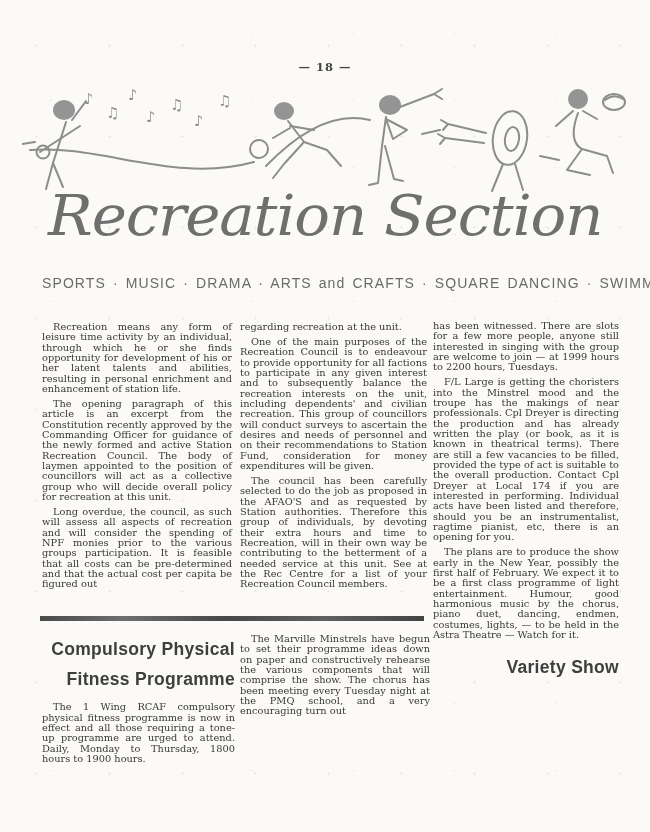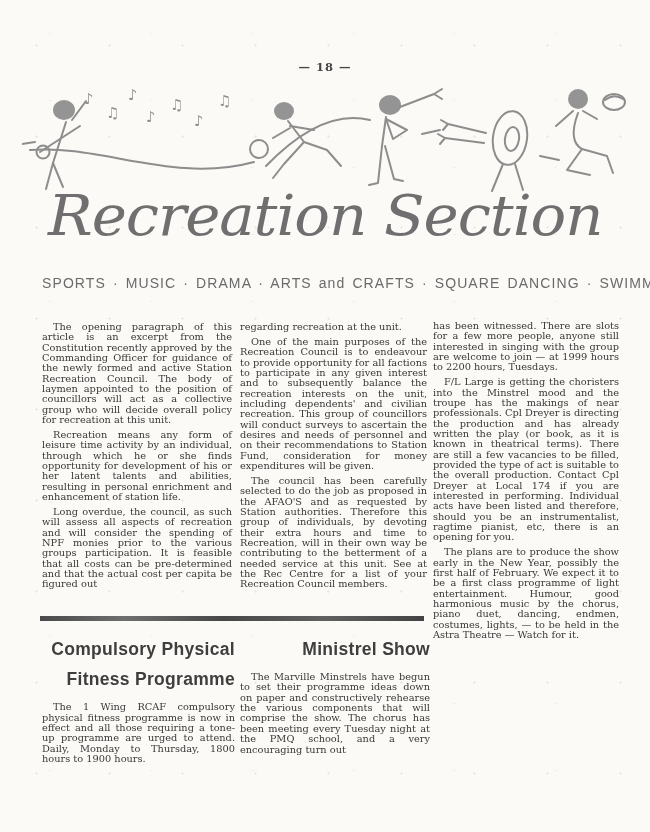--- a/index.html
+++ b/index.html
@@ -139,42 +139,42 @@
     <g>
       <ellipse class="sketch" cx="592" cy="16" rx="11" ry="8"></ellipse>
       <path class="sketch" d="M583,14 Q592,7 601,13"></path>
     </g>
   </svg>
 
   <h1 class="title">Recreation Section</h1>
   <div class="subtitle">SPORTS · MUSIC · DRAMA · ARTS and CRAFTS · SQUARE DANCING · SWIMMING ·</div>
 
   <div class="col col1">
+    <p>Recreation means any form of leisure time activity by an individual, through which he or she finds opportunity for development of his or her latent talents and abilities, resulting in personal enrichment and enhancement of station life.</p>
     <p>The opening paragraph of this article is an excerpt from the Constitution recently approved by the Commanding Officer for guidance of the newly formed and active Station Recreation Council. The body of laymen appointed to the position of councillors will act as a collective group who will decide overall policy for recreation at this unit.</p>
-    <p>Recreation means any form of leisure time activity by an individual, through which he or she finds opportunity for development of his or her latent talents and abilities, resulting in personal enrichment and enhancement of station life.</p>
     <p>Long overdue, the council, as such will assess all aspects of recreation and will consider the spending of NPF monies prior to the various groups participation. It is feasible that all costs can be pre-determined and that the actual cost per capita be figured out</p>
   </div>
 
   <div class="col col2">
     <p class="cont">regarding recreation at the unit.</p>
     <p>One of the main purposes of the Recreation Council is to endeavour to provide opportunity for all factions to participate in any given interest and to subsequently balance the recreation interests on the unit, including dependents' and civilian recreation. This group of councillors will conduct surveys to ascertain the desires and needs of personnel and on their recommendations to Station Fund, consideration for money expenditures will be given.</p>
     <p>The council has been carefully selected to do the job as proposed in the AFAO'S and as requested by Station authorities. Therefore this group of individuals, by devoting their extra hours and time to Recreation, will in their own way be contributing to the betterment of a needed service at this unit. See at the Rec Centre for a list of your Recreation Council members.</p>
   </div>
 
   <div class="col col3">
     <p class="cont">has been witnessed. There are slots for a few more people, anyone still interested in singing with the group are welcome to join — at 1999 hours to 2200 hours, Tuesdays.</p>
     <p>F/L Large is getting the choristers into the Minstrel mood and the troupe has the makings of near professionals. Cpl Dreyer is directing the production and has already written the play (or book, as it is known in theatrical terms). There are still a few vacancies to be filled, provided the type of act is suitable to the overall production. Contact Cpl Dreyer at Local 174 if you are interested in performing. Individual acts have been listed and therefore, should you be an instrumentalist, ragtime pianist, etc, there is an opening for you.</p>
     <p>The plans are to produce the show early in the New Year, possibly the first half of February. We expect it to be a first class programme of light entertainment. Humour, good harmonious music by the chorus, piano duet, dancing, endmen, costumes, lights, — to be held in the Astra Theatre — Watch for it.</p>
+    <h2 class="sec-heading">Variety Show</h2>
   </div>
 
   <div class="rule"></div>
 
   <div class="bottom-block fitness">
     <h2 class="sec-heading">Compulsory Physical Fitness Programme</h2>
     <p>The 1 Wing RCAF compulsory physical fitness programme is now in effect and all those requiring a tone-up programme are urged to attend. Daily, Monday to Thursday, 1800 hours to 1900 hours.</p>
   </div>
 
   <div class="bottom-block minstrel">
-    <h2 class="sec-heading">Ministrel Show</h2>
     <p>The Marville Minstrels have begun to set their programme ideas down on paper and constructively rehearse the various components that will comprise the show. The chorus has been meeting every Tuesday night at the PMQ school, and a very encouraging turn out</p>
   </div>
 
 </div>
 
 </body></html>

